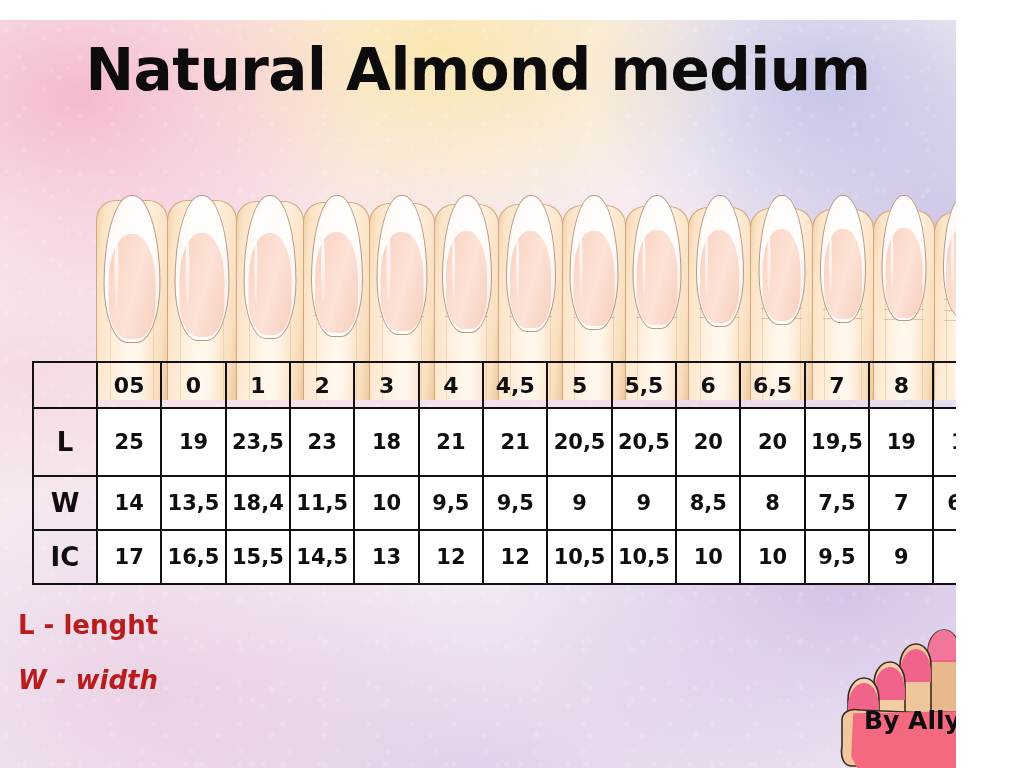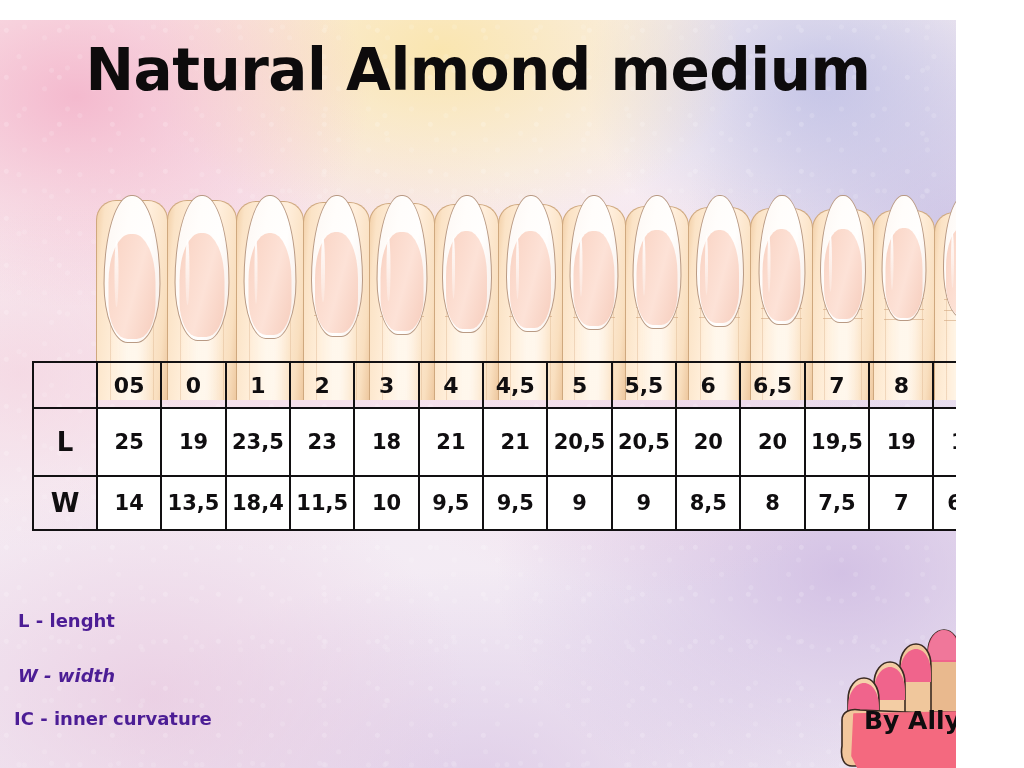--- a/index.html
+++ b/index.html
@@ -190,22 +190,22 @@
     font-weight: 700;
     font-size: 25px;
     color: #121012;
     white-space: nowrap;
   }
   .legend-line {
     position: absolute;
     left: 18px;
     font-family: "DejaVu Sans", sans-serif;
     font-weight: 700;
-    font-size: 18px;
-    color: #4c1d95;
+    font-size: 26px;
+    color: #b91c1c;
     white-space: nowrap;
   }
   #legend-l  { top: 590px; }
   #legend-w  { top: 645px; font-style: italic; }
   #legend-ic { top: 688px; left: 14px; }
 
   
   #logo {
     position: absolute;
     left: 824px;
@@ -474,26 +474,42 @@
           <td>9,5</td>
           <td>9,5</td>
           <td>9</td>
           <td>9</td>
           <td>8,5</td>
           <td>8</td>
           <td>7,5</td>
           <td>7</td>
           <td>6,5</td>
         </tr>
+        <tr class="row-ic">
+          <td class="rowlabel">IC</td>
+          <td>17</td>
+          <td>16,5</td>
+          <td>15,5</td>
+          <td>14,5</td>
+          <td>13</td>
+          <td>12</td>
+          <td>12</td>
+          <td>10,5</td>
+          <td>10,5</td>
+          <td>10</td>
+          <td>10</td>
+          <td>9,5</td>
+          <td>9</td>
+          <td>8</td>
+        </tr>
       </tbody>
   </table>
 
   <div class="legend-line" id="legend-l">L - lenght</div>
   <div class="legend-line" id="legend-w">W - width</div>
-  <div class="legend-line" id="legend-ic">IC - inner curvature</div>
 
   <div id="logo">
     <svg viewBox="0 0 200 172">
       <g stroke="#3a2a22" stroke-width="1.6" stroke-linejoin="round" stroke-linecap="round">
 
         <path d="M104 36 C104 22 112 14 120 14 C128 14 135 22 135 36 L135 96 L104 96 Z" fill="#e9b98e"></path>
         <path d="M104 36 C104 22 112 14 120 14 C128 14 135 22 135 36 L135 46 L104 46 Z" fill="#f0648c" stroke="none"></path>
         <path d="M104 40 C104 24 112 14 120 14 C128 14 135 24 135 40 L135 44 L104 44 Z" fill="#ef7fa0" stroke="none" opacity=".7"></path>
 
         <path d="M76 50 C76 36 84 28 92 28 C100 28 107 36 107 50 L107 110 L76 110 Z" fill="#f0c79c"></path>

